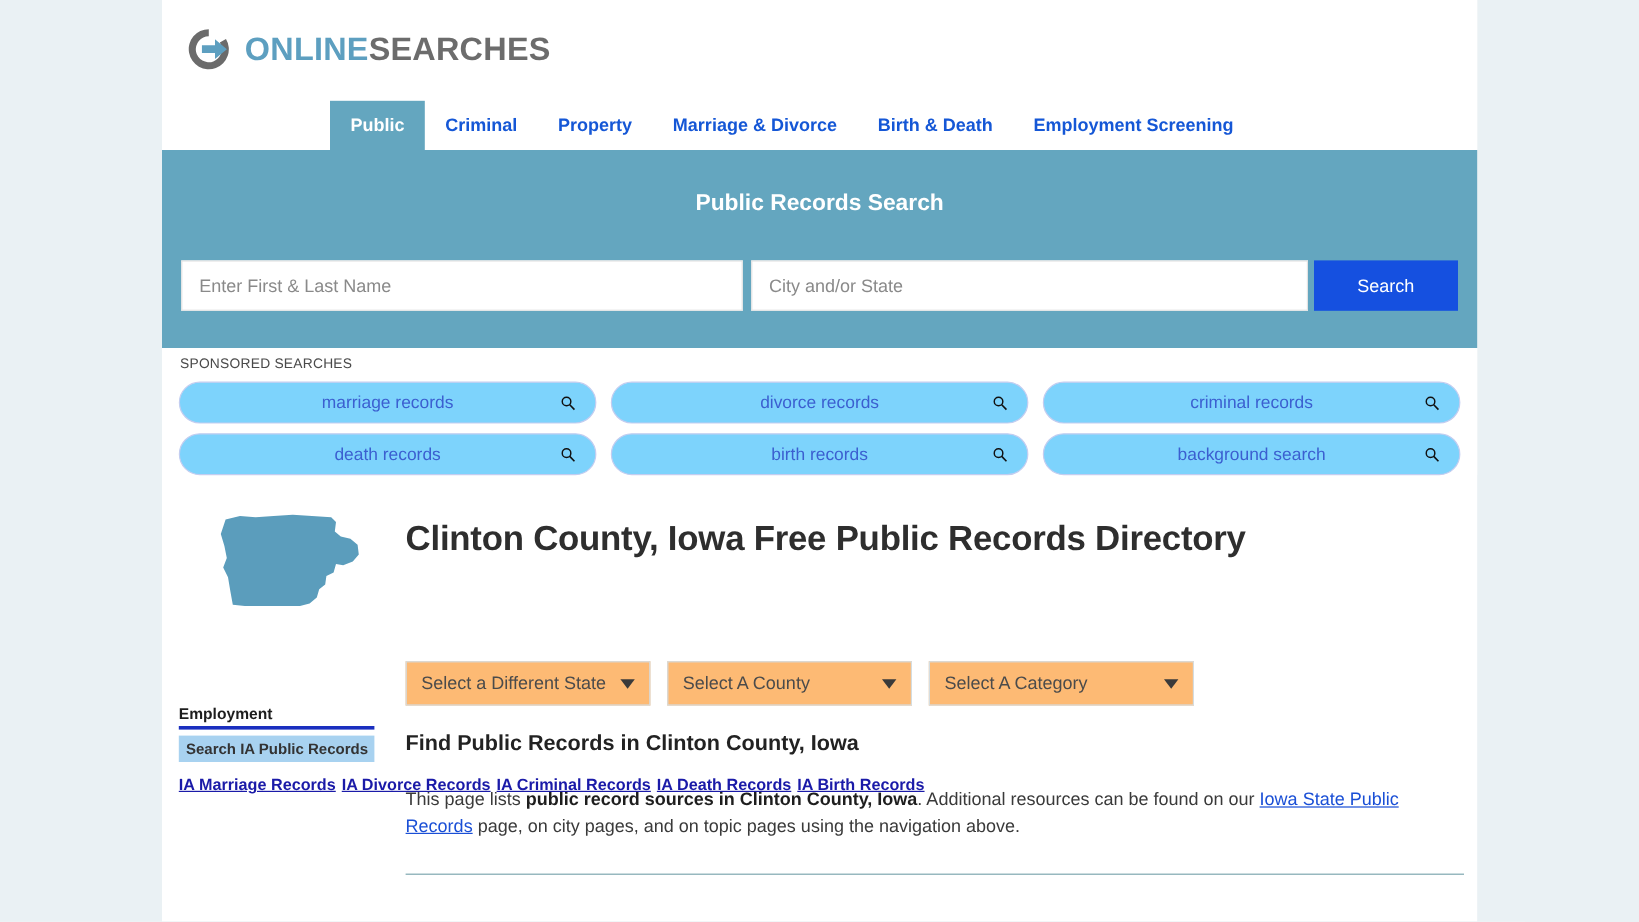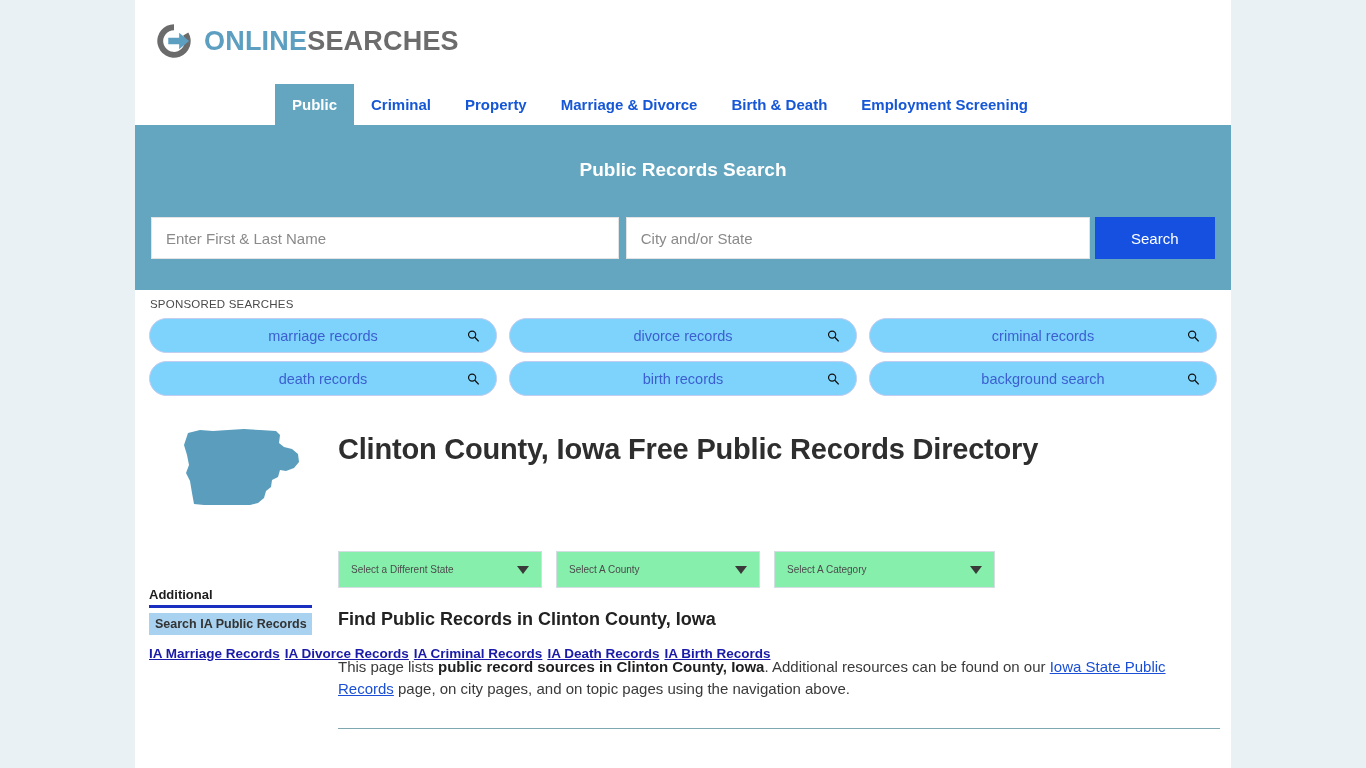--- a/index.html
+++ b/index.html
@@ -209,25 +209,25 @@
     position: absolute;
     left: 203px;
     top: 147px;
     display: flex;
     gap: 14px;
   }
   .select {
     position: relative;
     height: 37px;
     border: 1px solid #d4dde1;
-    background: #86efac;
+    background: #fdba74;
     display: flex;
     align-items: center;
     padding: 0 34px 0 12px;
-    font-size: 10px;
+    font-size: 15px;
     color: #4b4b4b;
     cursor: pointer;
     white-space: nowrap;
   }
   .sel-state { width: 204px; }
   .sel-county { width: 204px; }
   .sel-category { width: 221px; }
   .caret {
     position: absolute;
     right: 12px;
@@ -437,21 +437,21 @@
           <span>Select A County</span>
           <span class="caret"></span>
         </div>
         <div class="select sel-category">
           <span>Select A Category</span>
           <span class="caret"></span>
         </div>
       </div>
 
       <div class="sidebar">
-        <div class="adv-head">Additional</div>
+        <div class="adv-head">Employment</div>
         <div class="adv-rule"></div>
         <div class="adv-box">Search IA Public Records</div>
         <div class="adv-links">
           <a class="adv-link">IA Marriage Records</a>
           <a class="adv-link">IA Divorce Records</a>
           <a class="adv-link">IA Criminal Records</a>
           <a class="adv-link">IA Death Records</a>
           <a class="adv-link">IA Birth Records</a>
         </div>
       </div>

